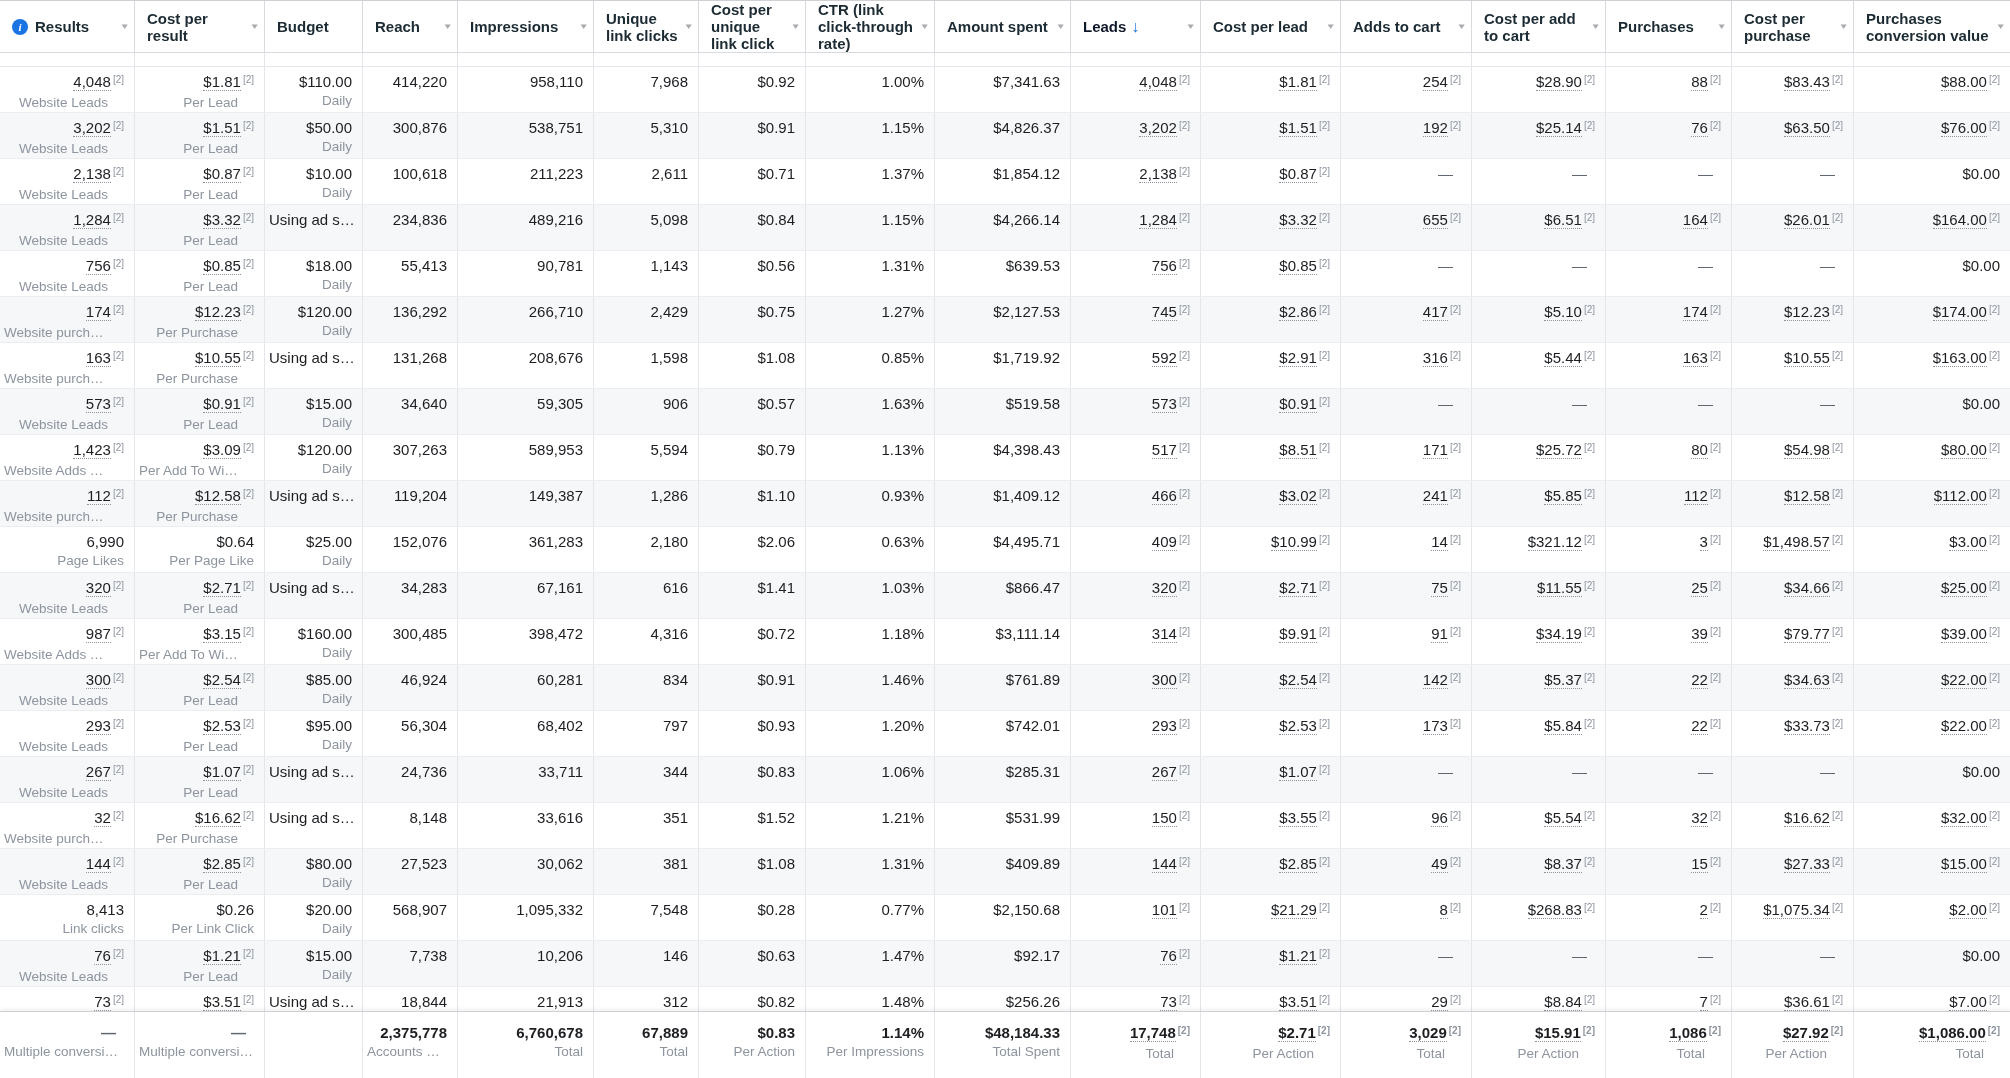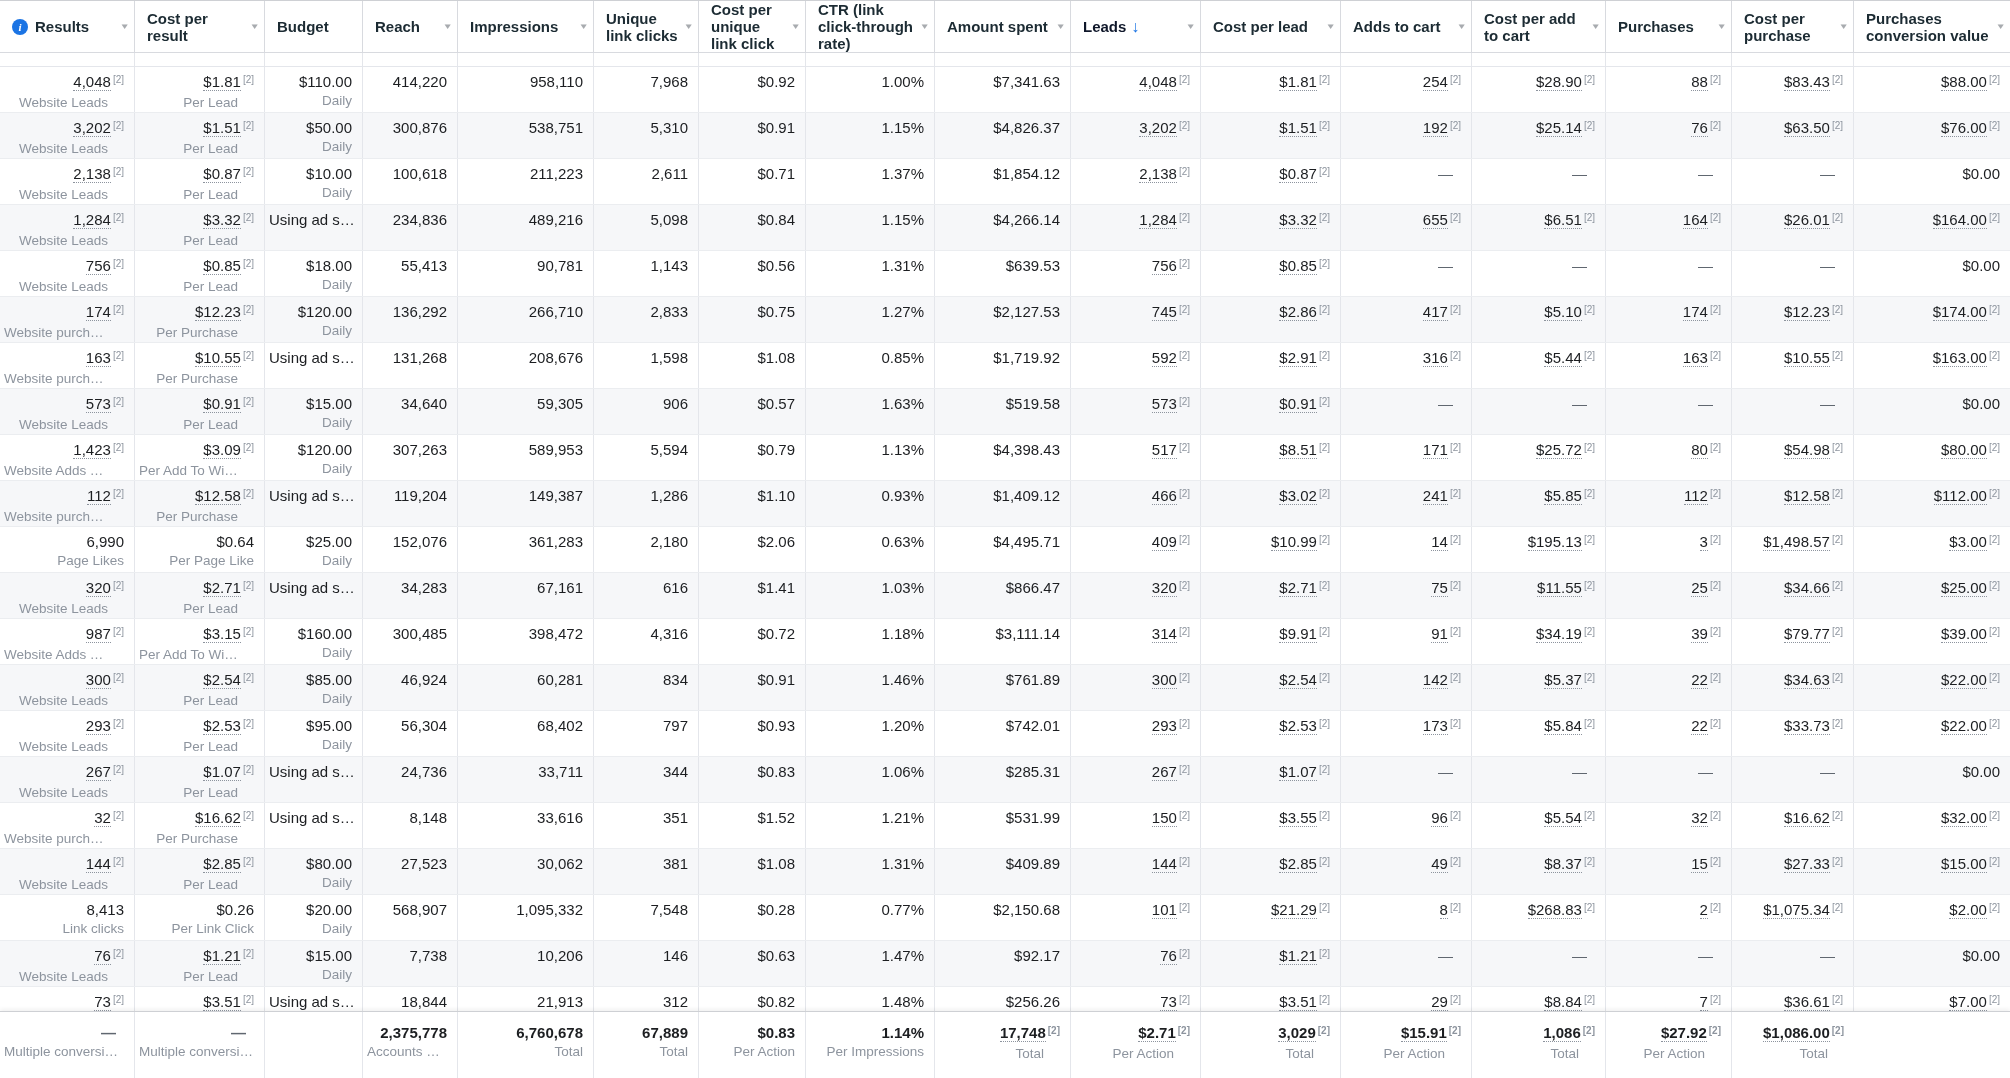--- a/index.html
+++ b/index.html
@@ -423,21 +423,21 @@
           <div class="vline"><span class="val">$120.00</span></div>
           <div class="sub">Daily</div>
         </div>
         <div class="cell">
           <div class="vline"><span class="val">136,292</span></div>
         </div>
         <div class="cell">
           <div class="vline"><span class="val">266,710</span></div>
         </div>
         <div class="cell">
-          <div class="vline"><span class="val">2,833</span></div>
+          <div class="vline"><span class="val">2,429</span></div>
         </div>
         <div class="cell">
           <div class="vline"><span class="val">$0.75</span></div>
         </div>
         <div class="cell">
           <div class="vline"><span class="val">1.27%</span></div>
         </div>
         <div class="cell">
           <div class="vline"><span class="val">$2,127.53</span></div>
         </div>
@@ -707,21 +707,21 @@
         <div class="cell">
           <div class="vline"><span class="val u">409</span><span class="sup">[2]</span></div>
         </div>
         <div class="cell">
           <div class="vline"><span class="val u">$10.99</span><span class="sup">[2]</span></div>
         </div>
         <div class="cell">
           <div class="vline"><span class="val u">14</span><span class="sup">[2]</span></div>
         </div>
         <div class="cell">
-          <div class="vline"><span class="val u">$195.13</span><span class="sup">[2]</span></div>
+          <div class="vline"><span class="val u">$321.12</span><span class="sup">[2]</span></div>
         </div>
         <div class="cell">
           <div class="vline"><span class="val u">3</span><span class="sup">[2]</span></div>
         </div>
         <div class="cell">
           <div class="vline"><span class="val u">$1,498.57</span><span class="sup">[2]</span></div>
         </div>
         <div class="cell">
           <div class="vline"><span class="val u">$3.00</span><span class="sup">[2]</span></div>
         </div>
@@ -1273,20 +1273,24 @@
         <div class="vline"><span class="val">67,889</span></div>
         <div class="sub">Total</div>
       </div>
       <div class="cell fcell">
         <div class="vline"><span class="val">$0.83</span></div>
         <div class="sub">Per Action</div>
       </div>
       <div class="cell fcell">
         <div class="vline"><span class="val">1.14%</span></div>
         <div class="sub">Per Impressions</div>
+      </div>
+      <div class="cell fcell">
+        <div class="vline"><span class="val">$48,184.33</span></div>
+        <div class="sub">Total Spent</div>
       </div>
       <div class="cell fcell">
         <div class="vline"><span class="val u">17,748</span><span class="sup">[2]</span></div>
         <div class="sub offset">Total</div>
       </div>
       <div class="cell fcell">
         <div class="vline"><span class="val u">$2.71</span><span class="sup">[2]</span></div>
         <div class="sub offset">Per Action</div>
       </div>
       <div class="cell fcell">

